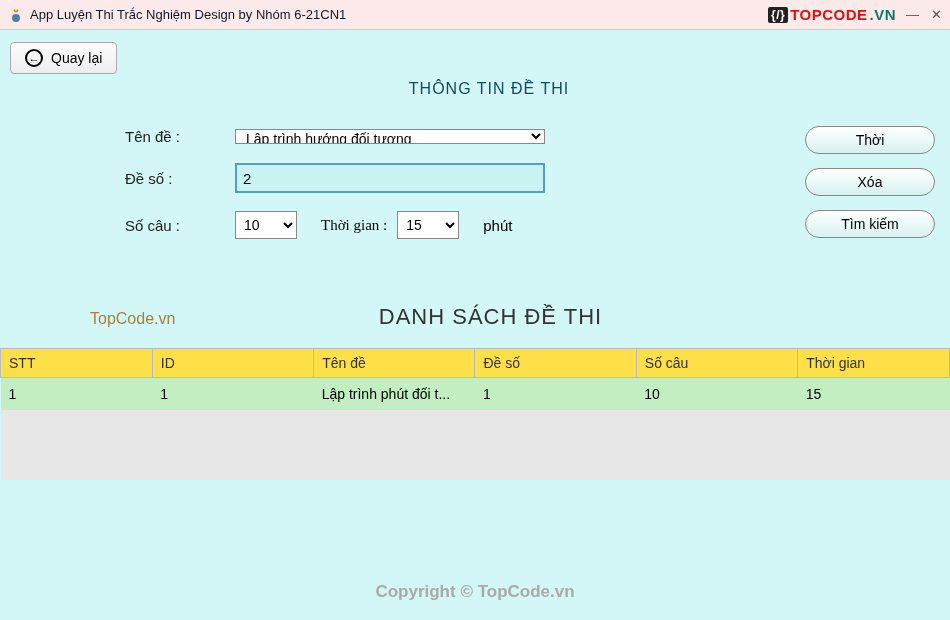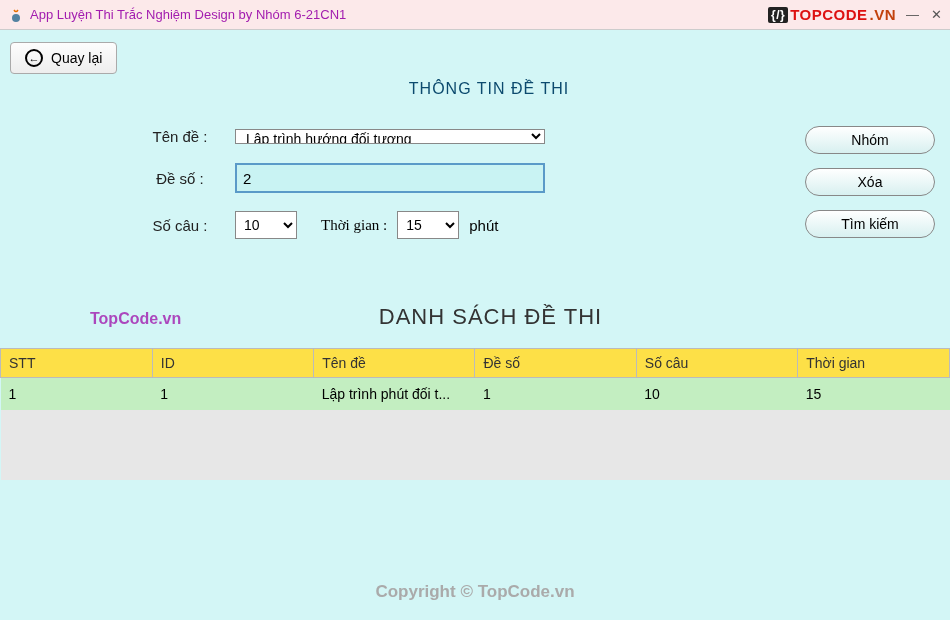--- a/index.html
+++ b/index.html
@@ -17,21 +17,21 @@
       padding: 4px 8px;
       background: #fce9ea;
       border-bottom: 1px solid #ccc;
       height: 30px;
     }
     .titlebar-left {
       display: flex;
       align-items: center;
       gap: 6px;
       font-size: 13px;
-      color: #a21caf;
+      color: #0f172a;
     }
     .java-icon {
       width: 16px; height: 16px;
       display: inline-block;
     }
     .titlebar-right {
       display: flex;
       align-items: center;
       gap: 10px;
     }
@@ -44,21 +44,21 @@
       align-items: center;
       gap: 2px;
     }
     .logo-topcode .brace {
       background: #222;
       color: #fff;
       padding: 1px 3px;
       border-radius: 2px;
       font-size: 12px;
     }
-    .logo-topcode .vn { color: #c2410c; }
+    .logo-topcode .vn { color: #0f766e; }
     .win-controls {
       display: flex;
       gap: 12px;
       font-size: 13px;
       color: #555;
     }
     .win-btn { cursor: pointer; }
 
     .app-body {
       background: #d3f6f6;
@@ -107,21 +107,20 @@
     }
     .form-row {
       display: flex;
       align-items: center;
       margin-bottom: 18px;
     }
     .form-label {
       width: 110px;
       font-size: 15px;
       color: #222;
-      text-align: center;
     }
     .form-select-wide {
       width: 310px; height: 15px;
       border: 1px solid #888;
       background: #fff;
       font-size: 14px;
       padding: 0 6px;
     }
     .form-input-wide {
       width: 310px; height: 30px;
@@ -137,21 +136,21 @@
       font-size: 14px;
       padding: 0 4px;
     }
     .inline-label {
       font-size: 15px;
       margin: 0 10px 0 24px;
       font-family: Liberation Serif, serif;
     }
     .unit-label {
       font-size: 15px;
-      margin-left: 10px;
+      margin-left: 24px;
     }
 
     .button-col {
       position: absolute;
       right: -110px;
       top: -2px;
       display: flex;
       flex-direction: column;
       gap: 14px;
     }
@@ -161,23 +160,23 @@
       border-radius: 14px;
       background: linear-gradient(#fff, #d8f0f0);
       font-size: 14px;
       cursor: pointer;
     }
 
     .watermark1 {
       position: absolute;
       left: 90px;
       top: 280px;
-      color: #a21caf;
+      color: #a16207;
       font-size: 16px;
-      font-weight: bold;
+      font-weight: normal;
       opacity: 0.8;
     }
 
     .list-title {
       text-align: center;
       margin-top: 65px;
       font-size: 22px;
       color: #333;
       letter-spacing: 1px;
       font-weight: normal;
@@ -278,21 +277,21 @@
         <option>10</option>
       </select>
       <span class="inline-label">Thời gian  :</span>
       <select class="form-select-small">
         <option>15</option>
       </select>
       <span class="unit-label">phút</span>
     </div>
 
     <div class="button-col">
-      <button class="action-btn">Nhóm</button>
+      <button class="action-btn">Thời</button>
       <button class="action-btn">Xóa</button>
       <button class="action-btn">Tìm kiếm</button>
     </div>
 
   </div>
 
   <div class="watermark1">TopCode.vn</div>
 
   <h2 class="list-title">DANH SÁCH ĐỀ THI</h2>
 

